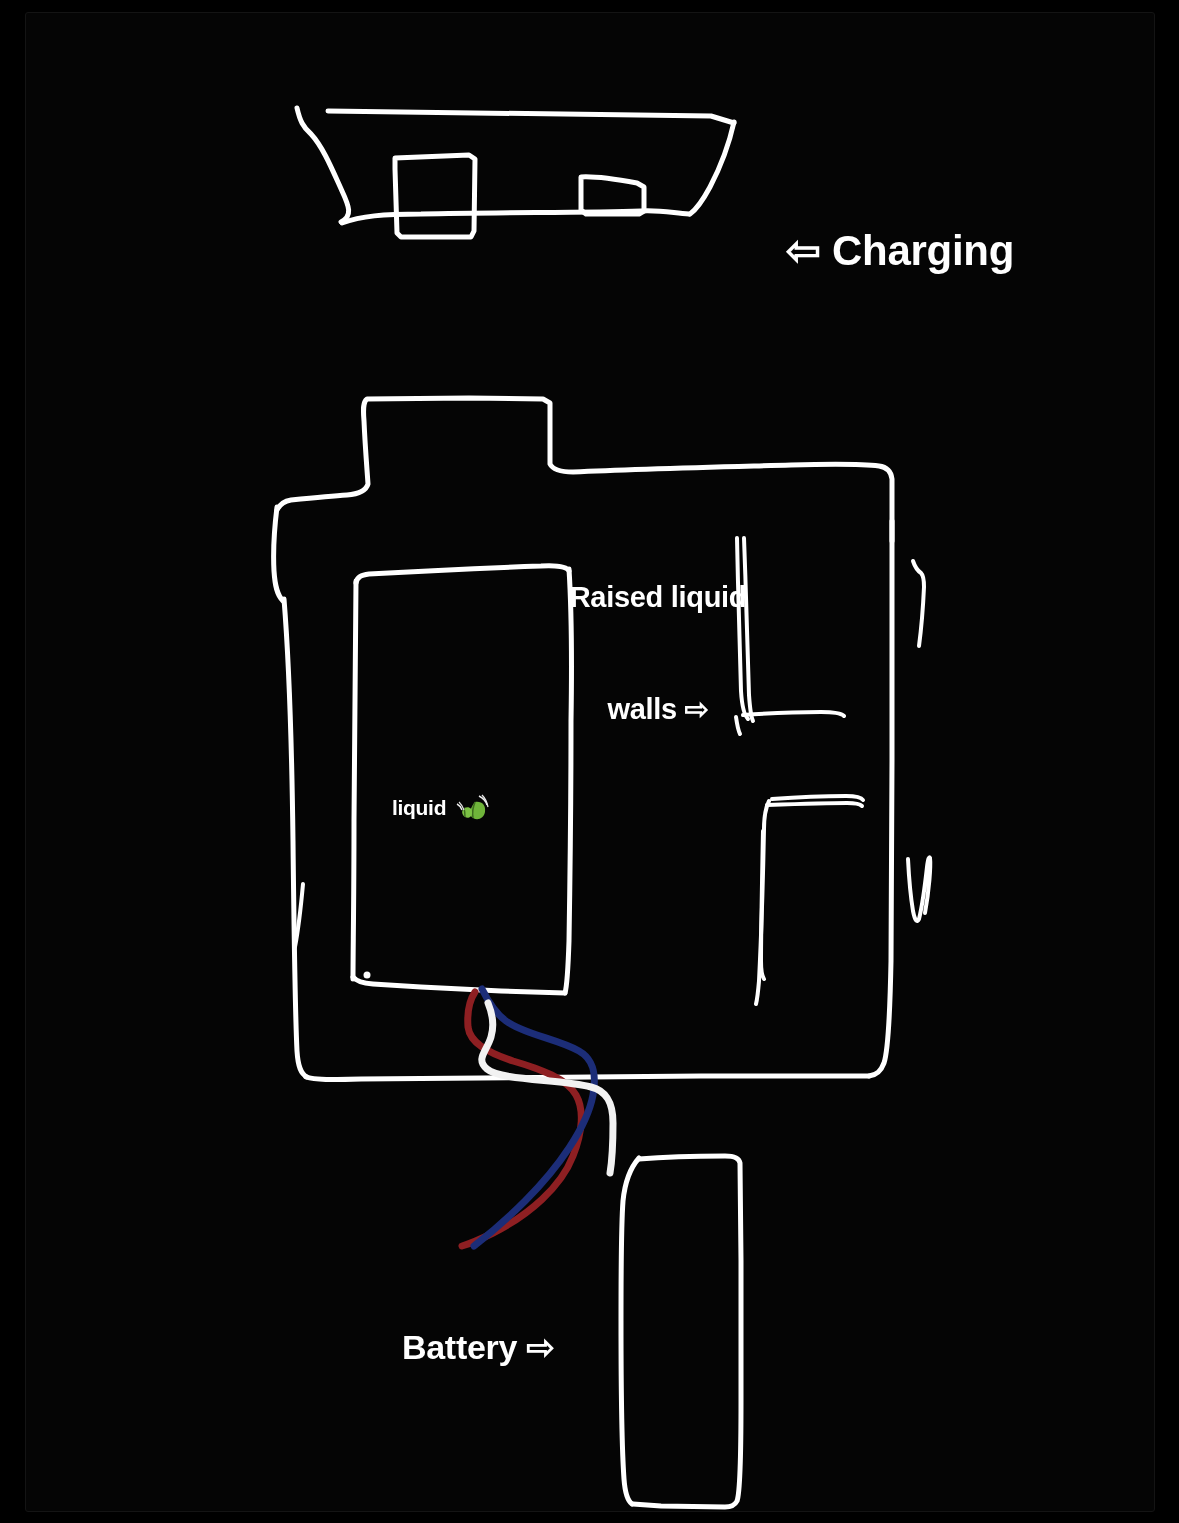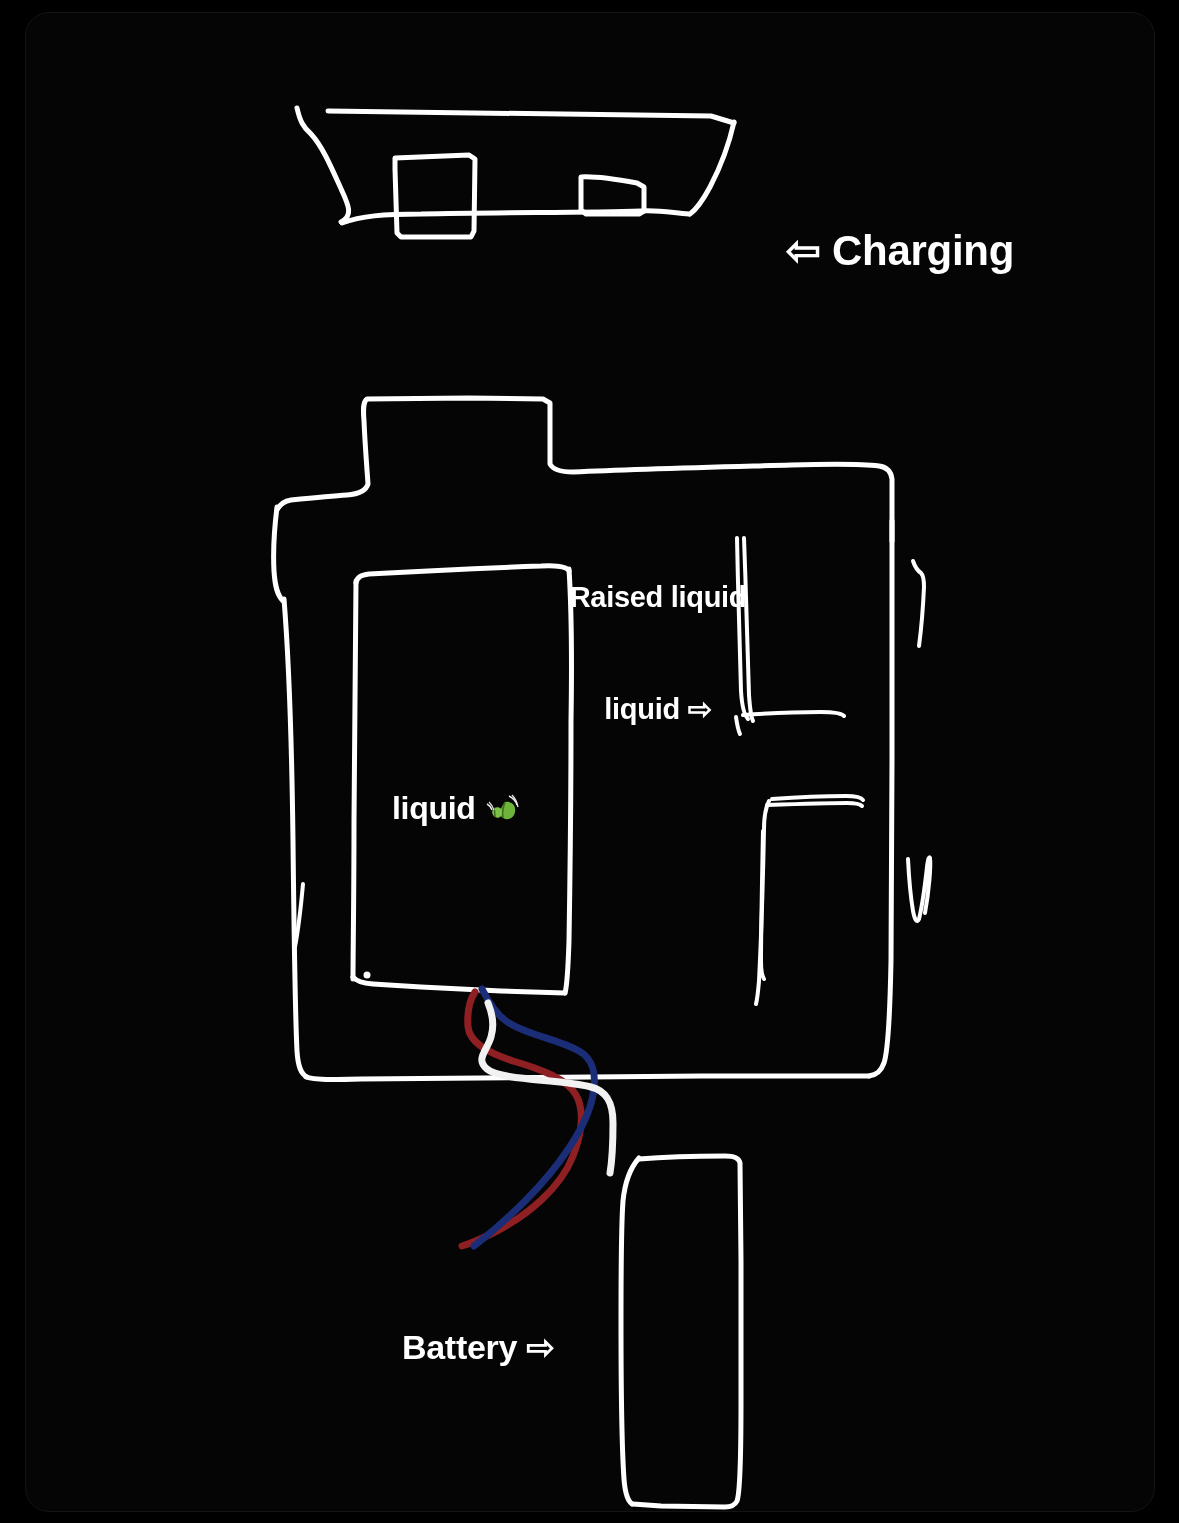--- a/index.html
+++ b/index.html
@@ -21,21 +21,21 @@
     background: #000000;
   }
   
   #canvas-surface {
     position: absolute;
     left: 25px;
     top: 12px;
     width: 1130px;
     height: 1500px;
     background: #050505;
-    border-radius: 24px;
+    border-radius: 3px;
     border: 1px solid #141414;
     box-sizing: border-box;
     overflow: hidden;
   }
   #sketch-layer {
     position: absolute;
     left: 0;
     top: 0;
     width: 1179px;
     height: 1523px;
@@ -87,21 +87,21 @@
     top: 492px;
     font-size: 29px;
     text-align: center;
     width: 200px;
   }
   #label-raised-walls .line1 { display: block; }
   #label-raised-walls .line2 { display: block; }
   #label-liquid {
     left: 366px;
     top: 719px;
-    font-size: 32px;
+    font-size: 21px;
     display: flex;
     align-items: center;
     gap: 9px;
   }
   #label-liquid .emoji {
     font-size: 30px;
     line-height: 1;
     color: #76c043;
   }
   #label-battery {
@@ -250,21 +250,21 @@
                  C 624 1492 627 1500 631 1503"></path>
       </g>
     </svg>
 
     <div class="label" id="label-charging-port">
       <span class="line1">⇦ Charging</span>
     </div>
 
     <div class="label" id="label-raised-walls">
       <span class="line1">Raised liquid</span>
-      <span class="line2">liquid ⇨</span>
+      <span class="line2">walls ⇨</span>
     </div>
 
     <div class="label" id="label-liquid">
       <span>liquid</span>
       <span class="emoji">
         <svg class="leaf-svg" width="34" height="32" viewBox="0 0 34 32" aria-hidden="true">
           <path d="M20 10 C27 9 31 13 30 20 C29 26 23 29 18 26 C14 24 14 17 20 10 Z" fill="#6fb43a"></path>
           <path d="M20 10 C18 15 17 21 18 26" stroke="#3d6b1f" stroke-width="1.6" fill="none"></path>
           <path d="M9 16 C14 14 17 16 17 21 C17 25 13 27 10 25 C7 23 6 19 9 16 Z" fill="#7cc244"></path>
           <path d="M9 16 C10 20 10 23 10 25" stroke="#3d6b1f" stroke-width="1.4" fill="none"></path>

